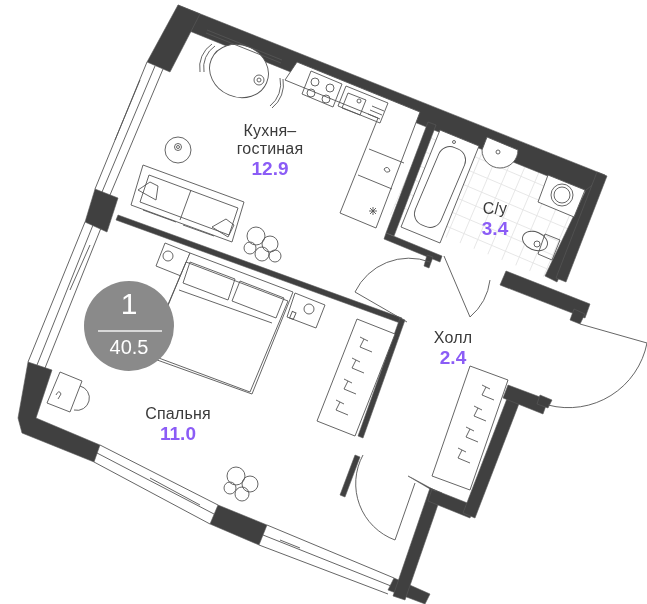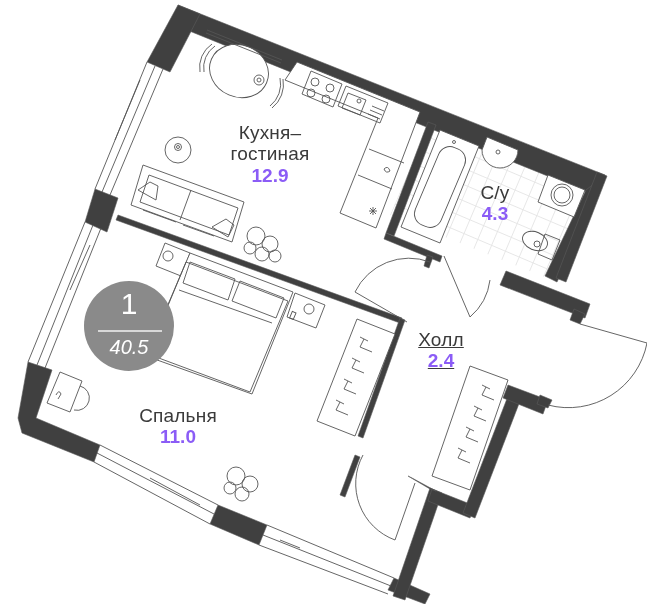--- a/index.html
+++ b/index.html
@@ -3,26 +3,26 @@
 <meta charset="utf-8">
 <style>
   html, body { margin: 0; padding: 0; background: #ffffff; }
   body { width: 647px; height: 604px; overflow: hidden; position: relative; font-family: "Liberation Sans", "DejaVu Sans", sans-serif; }
   #plan { position: absolute; left: 0; top: 0; width: 647px; height: 604px; }
   .wall { fill: #404040; stroke: #5a5a5a; stroke-width: 0.6; }
   .thin { fill: none; stroke: #555; stroke-width: 0.9; }
   .thin-w { fill: #fff; stroke: #555; stroke-width: 0.9; }
   .grid { stroke: #e4e4e4; stroke-width: 0.8; }
   .room-label { position: absolute; text-align: center; color: #3a3a3a; line-height: 1.12; transform: translateX(-50%); white-space: nowrap; }
-  .room-name { font-size: 19px; font-weight: 400; letter-spacing: 0.2px; display: block; }
+  .room-name { font-size: 16px; font-weight: 400; letter-spacing: 0.2px; display: block; }
   .room-area { font-size: 19px; font-weight: 700; display: block; color: #8b5cf6; }
   .badge { position: absolute; left: 84px; top: 281px; width: 90px; height: 90px; border-radius: 50%; background: #8a8a8a; color: #fff; text-align: center; }
   .badge-rooms { position: absolute; left: 0; right: 0; top: 6px; font-size: 30px; font-weight: 400; }
   .badge-line { position: absolute; left: 14px; right: 12px; top: 49px; height: 2px; background: #d8d8d8; }
-  .badge-area { position: absolute; left: 0; right: 0; top: 55px; font-size: 20px; font-weight: 400; font-style: italic; }
+  .badge-area { position: absolute; left: 0; right: 0; top: 55px; font-size: 20px; font-weight: 400; }
 </style>
 </head>
 <body>
 
 <svg id="plan" viewBox="0 0 647 604" xmlns="http://www.w3.org/2000/svg">
 
   <defs>
     <clipPath id="bathClip">
       <polygon points="428,127 596,195 557,282 390,215"></polygon>
     </clipPath>
@@ -276,26 +276,26 @@
     <path class="thin" d="M 458 448 l 8 4 m -4 -2 l -4 8 l 12 5"></path>
   </g>
 </svg>
 
 <div class="room-label" style="left:270px; top:122px;">
   <span class="room-name">Кухня–</span>
   <span class="room-name">гостиная</span>
   <span class="room-area">12.9</span>
 </div>
 
-<div class="room-label" style="left:495px; top:182px;">
+<div class="room-label" style="left:495px; top:200px;">
   <span class="room-name">С/у</span>
-  <span class="room-area">4.3</span>
-</div>
-
-<div class="room-label" style="left:441px; top:329px;text-decoration:underline;">
+  <span class="room-area">3.4</span>
+</div>
+
+<div class="room-label" style="left:453px; top:329px;">
   <span class="room-name">Холл</span>
   <span class="room-area">2.4</span>
 </div>
 
 <div class="room-label" style="left:178px; top:405px;">
   <span class="room-name">Спальня</span>
   <span class="room-area">11.0</span>
 </div>
 
 <div class="badge">

